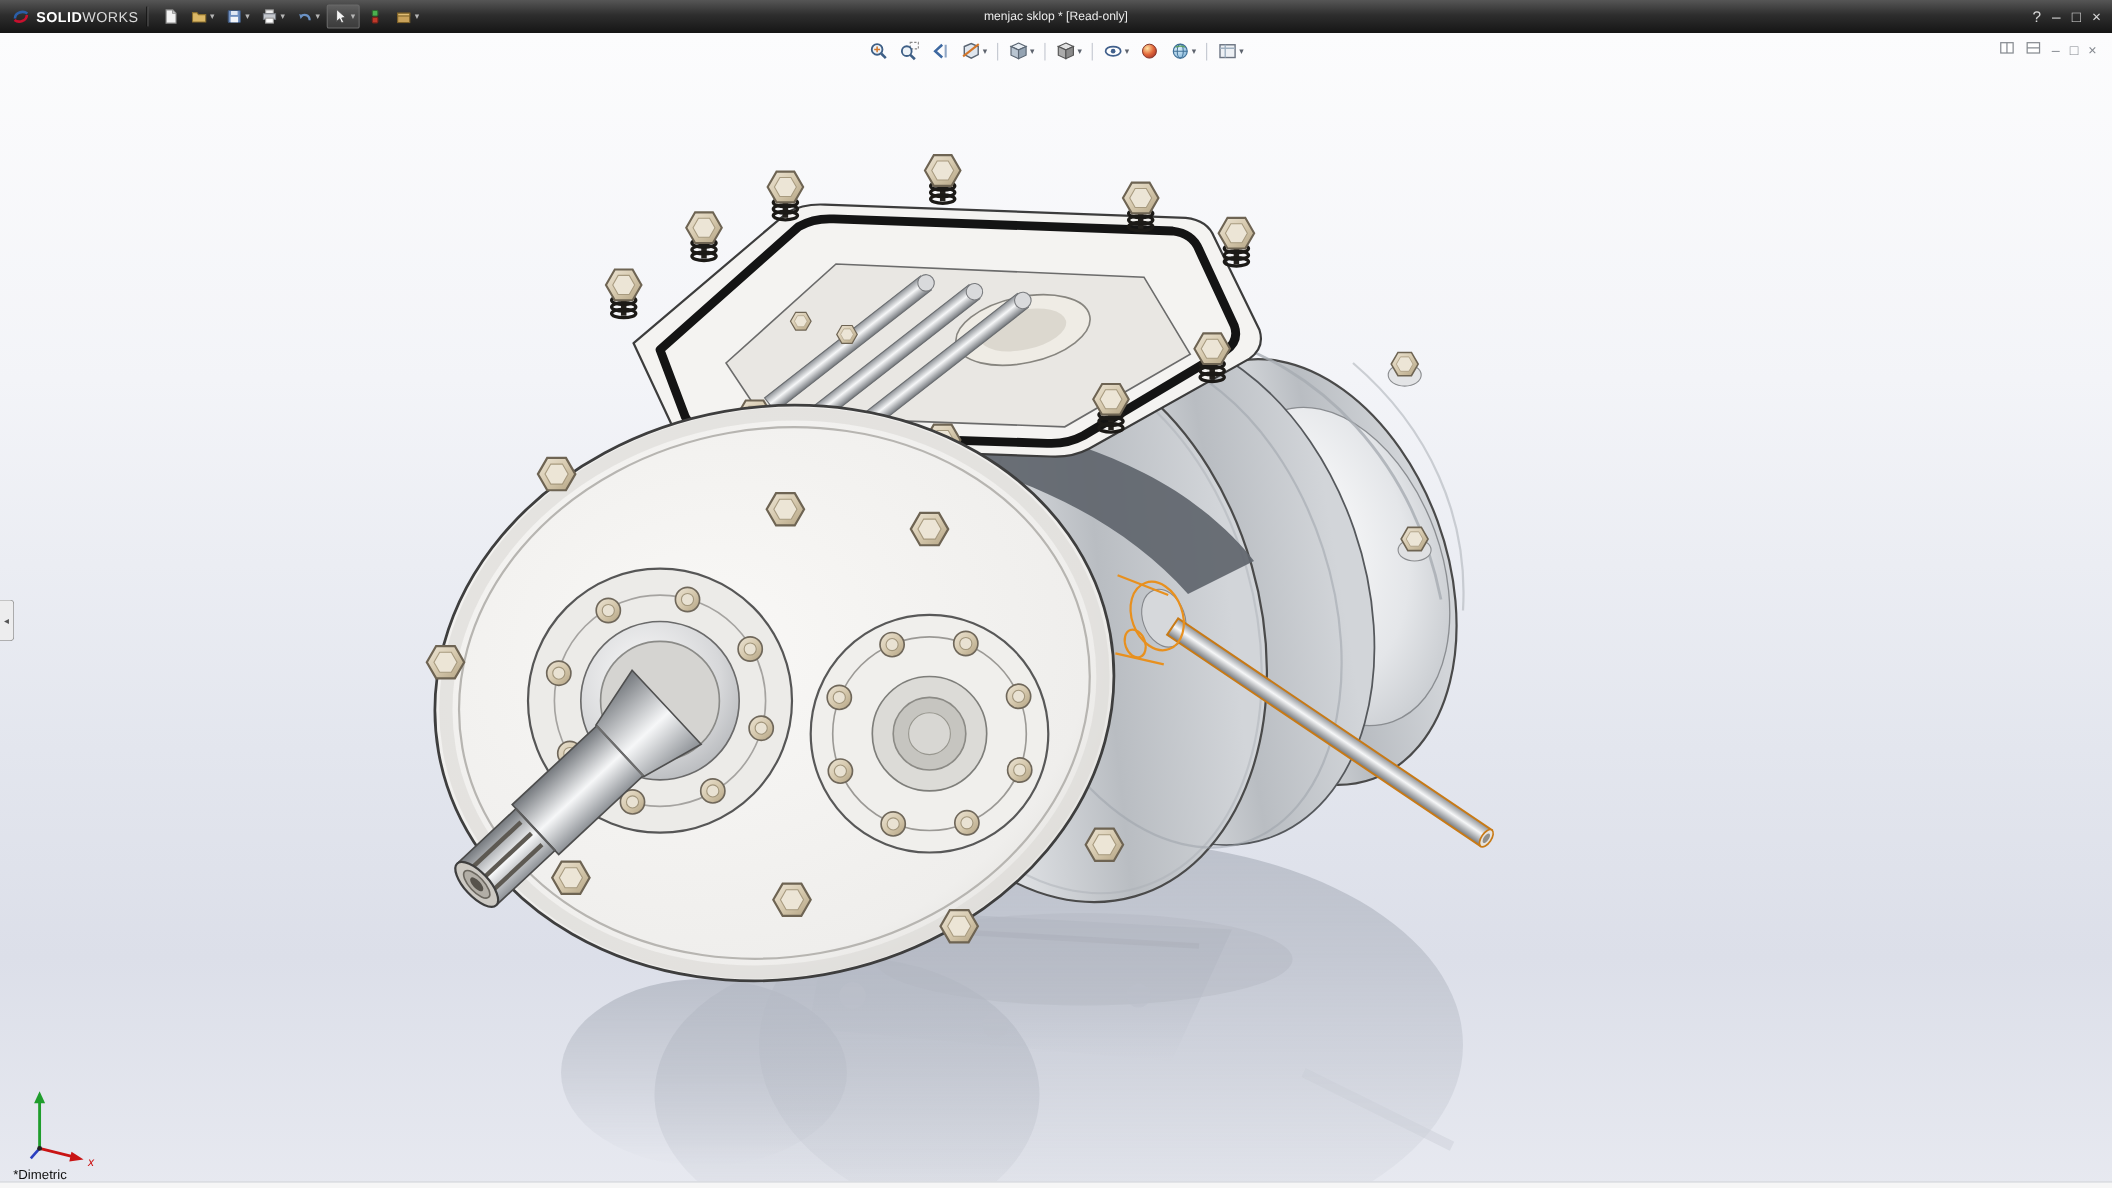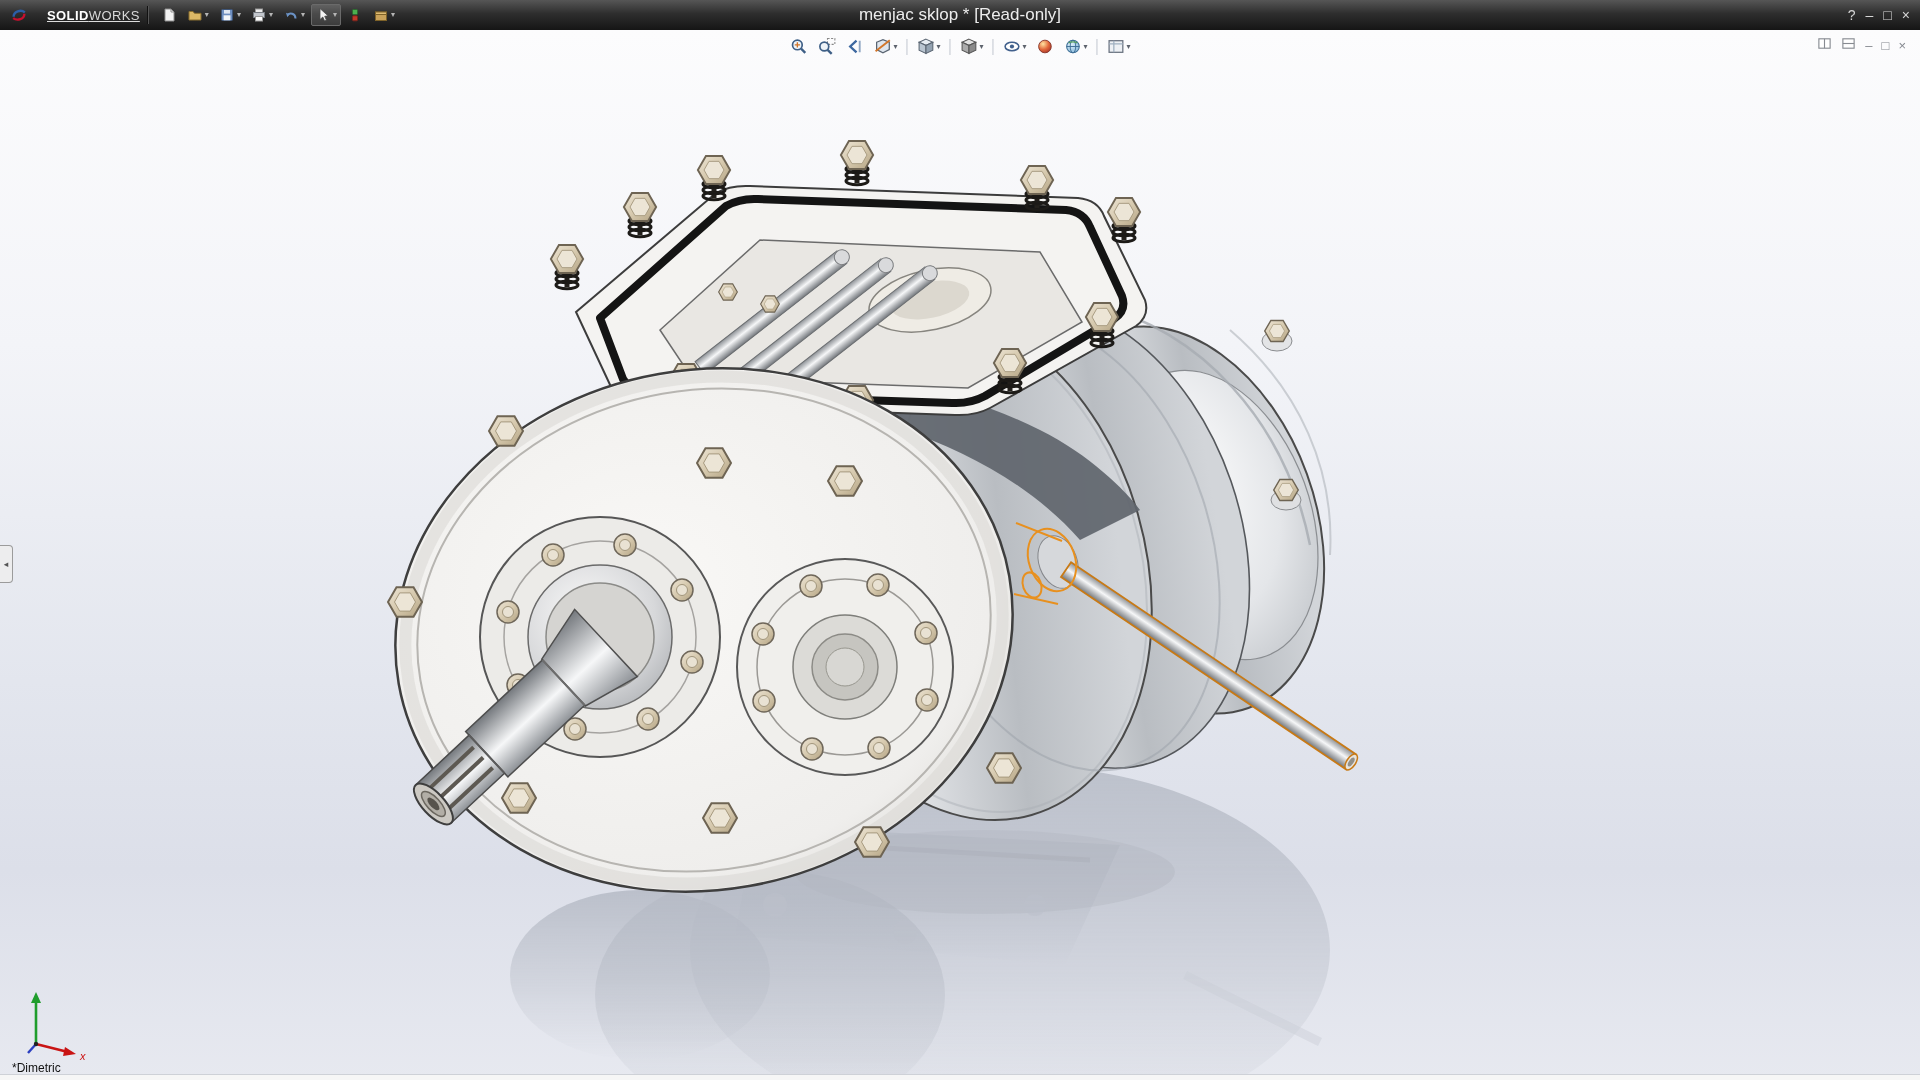--- a/index.html
+++ b/index.html
@@ -2,32 +2,32 @@
 <html><head>
 <meta charset="utf-8">
 <style>
   html,body{margin:0;padding:0;background:#000;}
   .screen{position:relative;width:1920px;height:1080px;overflow:hidden;
           font-family:"Liberation Sans",sans-serif;-webkit-font-smoothing:antialiased;}
   
   .titlebar{position:absolute;top:0;left:0;right:0;height:30px;
     background:linear-gradient(#565656,#2e2e2e 45%,#151515);
     border-bottom:1px solid #000;display:flex;align-items:center;padding:0 6px;color:#ddd;}
-  .brand{display:flex;align-items:center;gap:19px;margin-left:4px;text-decoration:underline;}
+  .brand{display:flex;align-items:center;gap:5px;margin-left:4px;}
   .brand-name{font-size:13px;letter-spacing:.4px;color:#fff;}
   .brand-name .bold{font-weight:bold;}
   .brand-name .light{font-weight:normal;color:#d8d8d8;}
   .tb-sep{width:1px;height:18px;background:#555;box-shadow:-1px 0 0 #111;margin:0 8px;}
   .tb-tools{display:flex;align-items:center;gap:2px;}
   .tb-btn{display:flex;align-items:center;gap:2px;padding:2px 3px;border:1px solid transparent;
           border-radius:2px;background:transparent;cursor:default;}
   .tb-btn.pressed{background:rgba(255,255,255,.14);border-color:#6a6a6a;}
   .tb-btn svg{display:block;}
   .caret-dark{font-size:8px;color:#b5b5b5;line-height:1;}
-  .title-text{position:absolute;left:50%;transform:translateX(-50%);font-size:17px;color:#ececec;white-space:nowrap;}
+  .title-text{position:absolute;left:50%;transform:translateX(-50%);font-size:11px;color:#ececec;white-space:nowrap;}
   .win-controls{margin-left:auto;display:flex;align-items:center;gap:10px;font-size:14px;color:#d6d6d6;padding-right:4px;}
   .win-controls span{cursor:default;}
   
   .viewport{position:absolute;top:30px;left:0;right:0;bottom:0;
     background:linear-gradient(180deg,#fcfcfd 0%,#f3f4f8 30%,#e3e6ee 62%,#dcdfe9 80%,#e7e9f0 100%);}
   svg.scene{position:absolute;left:0;top:0;width:100%;height:100%;}
   
   .hud{position:absolute;top:4px;left:50%;transform:translateX(-50%);
        display:flex;align-items:center;gap:3px;}
   .hud-btn{display:flex;align-items:center;gap:1px;padding:2px;border:1px solid transparent;

